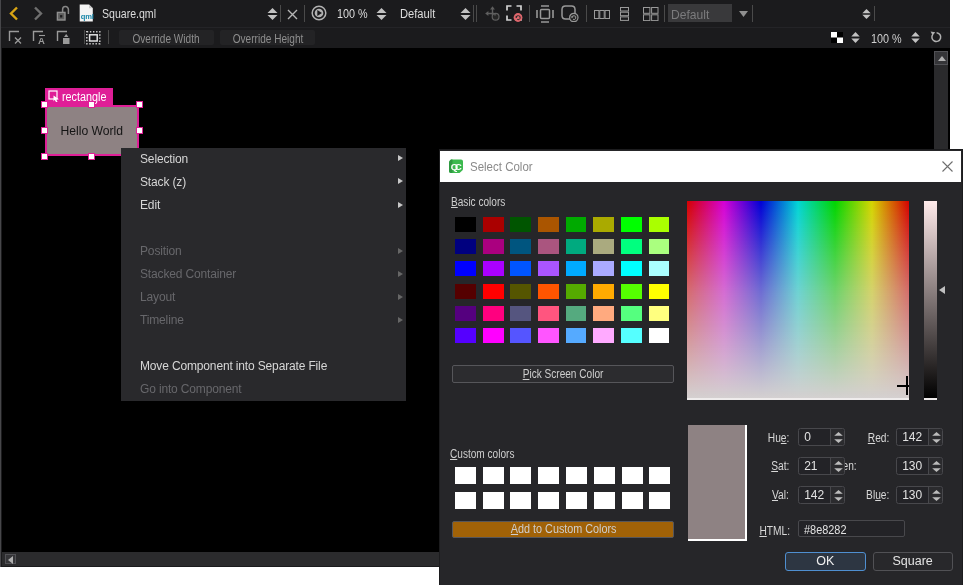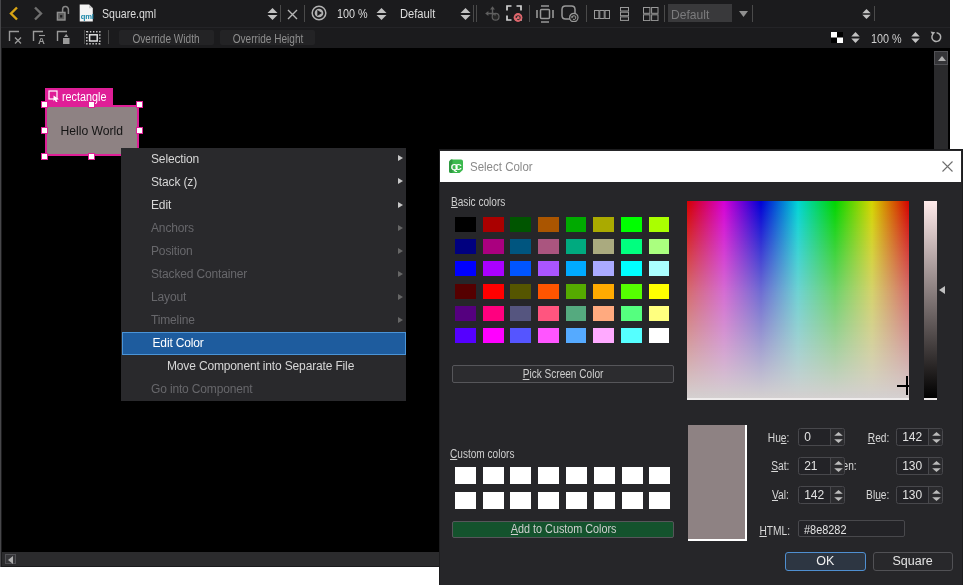--- a/index.html
+++ b/index.html
@@ -208,32 +208,30 @@
   <div class="abs" style="left:3.5px;top:553.8px;width:11.5px;height:10.5px;background:#353538;border:1px solid #515155;box-sizing:border-box;"></div>
   <svg class="abs" style="left:6.5px;top:556px;" width="5" height="8" viewBox="0 0 5 8">
     <polygon points="5,0 5,8 0,4" fill="#b0b0b0"></polygon>
   </svg>
 </div>
 
 <div class="abs" style="left:121px;top:147.7px;width:285px;height:253.4px;background:#29292c;">
   <div class="menuitem" style="top:0px;">Selection<span class="arr on"></span></div>
   <div class="menuitem" style="top:46.1px;">Edit<span class="arr on"></span></div>
   <div class="menuitem" style="top:23px;">Stack (z)<span class="arr on"></span></div>
-  <div class="menuitem dis" style="top:69.1px;">Anchors<span class="arr off"></span></div>
   <div class="menuitem dis" style="top:92.1px;">Position<span class="arr off"></span></div>
   <div class="menuitem dis" style="top:115.2px;">Stacked Container<span class="arr off"></span></div>
   <div class="menuitem dis" style="top:138.2px;">Layout<span class="arr off"></span></div>
   <div class="menuitem dis" style="top:161.2px;">Timeline<span class="arr off"></span></div>
-  <div class="menuitem hi" style="top:184.3px;">Edit Color</div>
-  <div class="menuitem" style="top:207.3px;margin-left:16px;">Move Component into Separate File</div>
+  <div class="menuitem" style="top:207.3px;">Move Component into Separate File</div>
   <div class="menuitem dis" style="top:230.3px;">Go into Component</div>
 </div>
 <style>
   .menuitem{position:absolute;left:0;width:285px;height:23px;line-height:23px;
-    padding-left:30px;box-sizing:border-box;font-size:12px;color:#d6d6d6;white-space:nowrap;letter-spacing:-0.15px;}
+    padding-left:19px;box-sizing:border-box;font-size:12px;color:#d6d6d6;white-space:nowrap;letter-spacing:-0.15px;}
   .menuitem.dis{color:#67676b;}
   .menuitem.hi{background:#1e5c9e;border:1px solid #4a94d8;width:284px;left:0.5px;
      line-height:21px;color:#fff;}
   .arr{position:absolute;right:3.5px;top:7.8px;width:0;height:0;
     border-left:5px solid #c8c8c8;border-top:3.8px solid transparent;border-bottom:3.8px solid transparent;}
   .arr.off{border-left-color:#666;}
 </style>
 
 <div class="abs" style="left:439px;top:149.3px;width:523.6px;height:436px;background:#262629;border:1.8px solid #1c1c1e;border-bottom:none;box-sizing:border-box;"></div>
 <div class="abs" style="left:440.3px;top:151.1px;width:520.8px;height:31.2px;background:#fff;"></div>
@@ -320,21 +318,21 @@
 <div style="position:absolute;left:621.5px;top:467.4px;width:21px;height:16.6px;background:#fff"></div>
 <div style="position:absolute;left:649.3px;top:467.4px;width:21px;height:16.6px;background:#fff"></div>
 <div style="position:absolute;left:454.8px;top:492.0px;width:21px;height:16.6px;background:#fff"></div>
 <div style="position:absolute;left:482.6px;top:492.0px;width:21px;height:16.6px;background:#fff"></div>
 <div style="position:absolute;left:510.4px;top:492.0px;width:21px;height:16.6px;background:#fff"></div>
 <div style="position:absolute;left:538.1px;top:492.0px;width:21px;height:16.6px;background:#fff"></div>
 <div style="position:absolute;left:565.9px;top:492.0px;width:21px;height:16.6px;background:#fff"></div>
 <div style="position:absolute;left:593.7px;top:492.0px;width:21px;height:16.6px;background:#fff"></div>
 <div style="position:absolute;left:621.5px;top:492.0px;width:21px;height:16.6px;background:#fff"></div>
 <div style="position:absolute;left:649.3px;top:492.0px;width:21px;height:16.6px;background:#fff"></div>
-<div class="abs" style="left:452.2px;top:521px;width:222.2px;height:17.3px;background:#14532d;border:1px solid #56565a;border-radius:2px;box-sizing:border-box;text-align:center;line-height:15px;font-size:12px;color:#cecece;"><span style="display:inline-block;transform:scaleX(0.9);"><u>A</u>dd to Custom Colors</span></div>
+<div class="abs" style="left:452.2px;top:521px;width:222.2px;height:17.3px;background:#a16207;border:1px solid #56565a;border-radius:2px;box-sizing:border-box;text-align:center;line-height:15px;font-size:12px;color:#cecece;"><span style="display:inline-block;transform:scaleX(0.9);"><u>A</u>dd to Custom Colors</span></div>
 
 <div class="abs" style="left:687.6px;top:424.7px;width:59.2px;height:115.9px;background:#8e8283;border-right:2.5px solid #fff;border-bottom:2.5px solid #fff;box-sizing:border-box;"></div>
 
 <div class="txt" style="left:740px;top:430.5px;width:49px;text-align:right;font-size:12px;color:#d8d8d8;"><span style="display:inline-block;transform:scaleX(0.85);transform-origin:100% 50%;">Hu<u>e</u>:</span></div>
 <div class="txt" style="left:740px;top:459.2px;width:49px;text-align:right;font-size:12px;color:#d8d8d8;"><span style="display:inline-block;transform:scaleX(0.85);transform-origin:100% 50%;"><u>S</u>at:</span></div>
 <div class="txt" style="left:740px;top:487.9px;width:49px;text-align:right;font-size:12px;color:#d8d8d8;"><span style="display:inline-block;transform:scaleX(0.85);transform-origin:100% 50%;"><u>V</u>al:</span></div>
 <div class="txt" style="left:820px;top:430.5px;width:69px;text-align:right;font-size:12px;color:#d8d8d8;"><span style="display:inline-block;transform:scaleX(0.85);transform-origin:100% 50%;"><u>R</u>ed:</span></div>
 <div class="txt" style="left:820px;top:459.2px;width:69px;text-align:left;font-size:12px;color:#d8d8d8;"><span style="display:inline-block;transform:scaleX(0.85);transform-origin:100% 50%;"><u>G</u>reen:</span></div>
 <div class="txt" style="left:820px;top:487.9px;width:69px;text-align:right;font-size:12px;color:#d8d8d8;"><span style="display:inline-block;transform:scaleX(0.85);transform-origin:100% 50%;">Bl<u>u</u>e:</span></div>
 <div class="txt" style="left:741px;top:524px;width:49px;text-align:right;font-size:12px;color:#d8d8d8;"><span style="display:inline-block;transform:scaleX(0.85);transform-origin:100% 50%;"><u>H</u>TML:</span></div>

